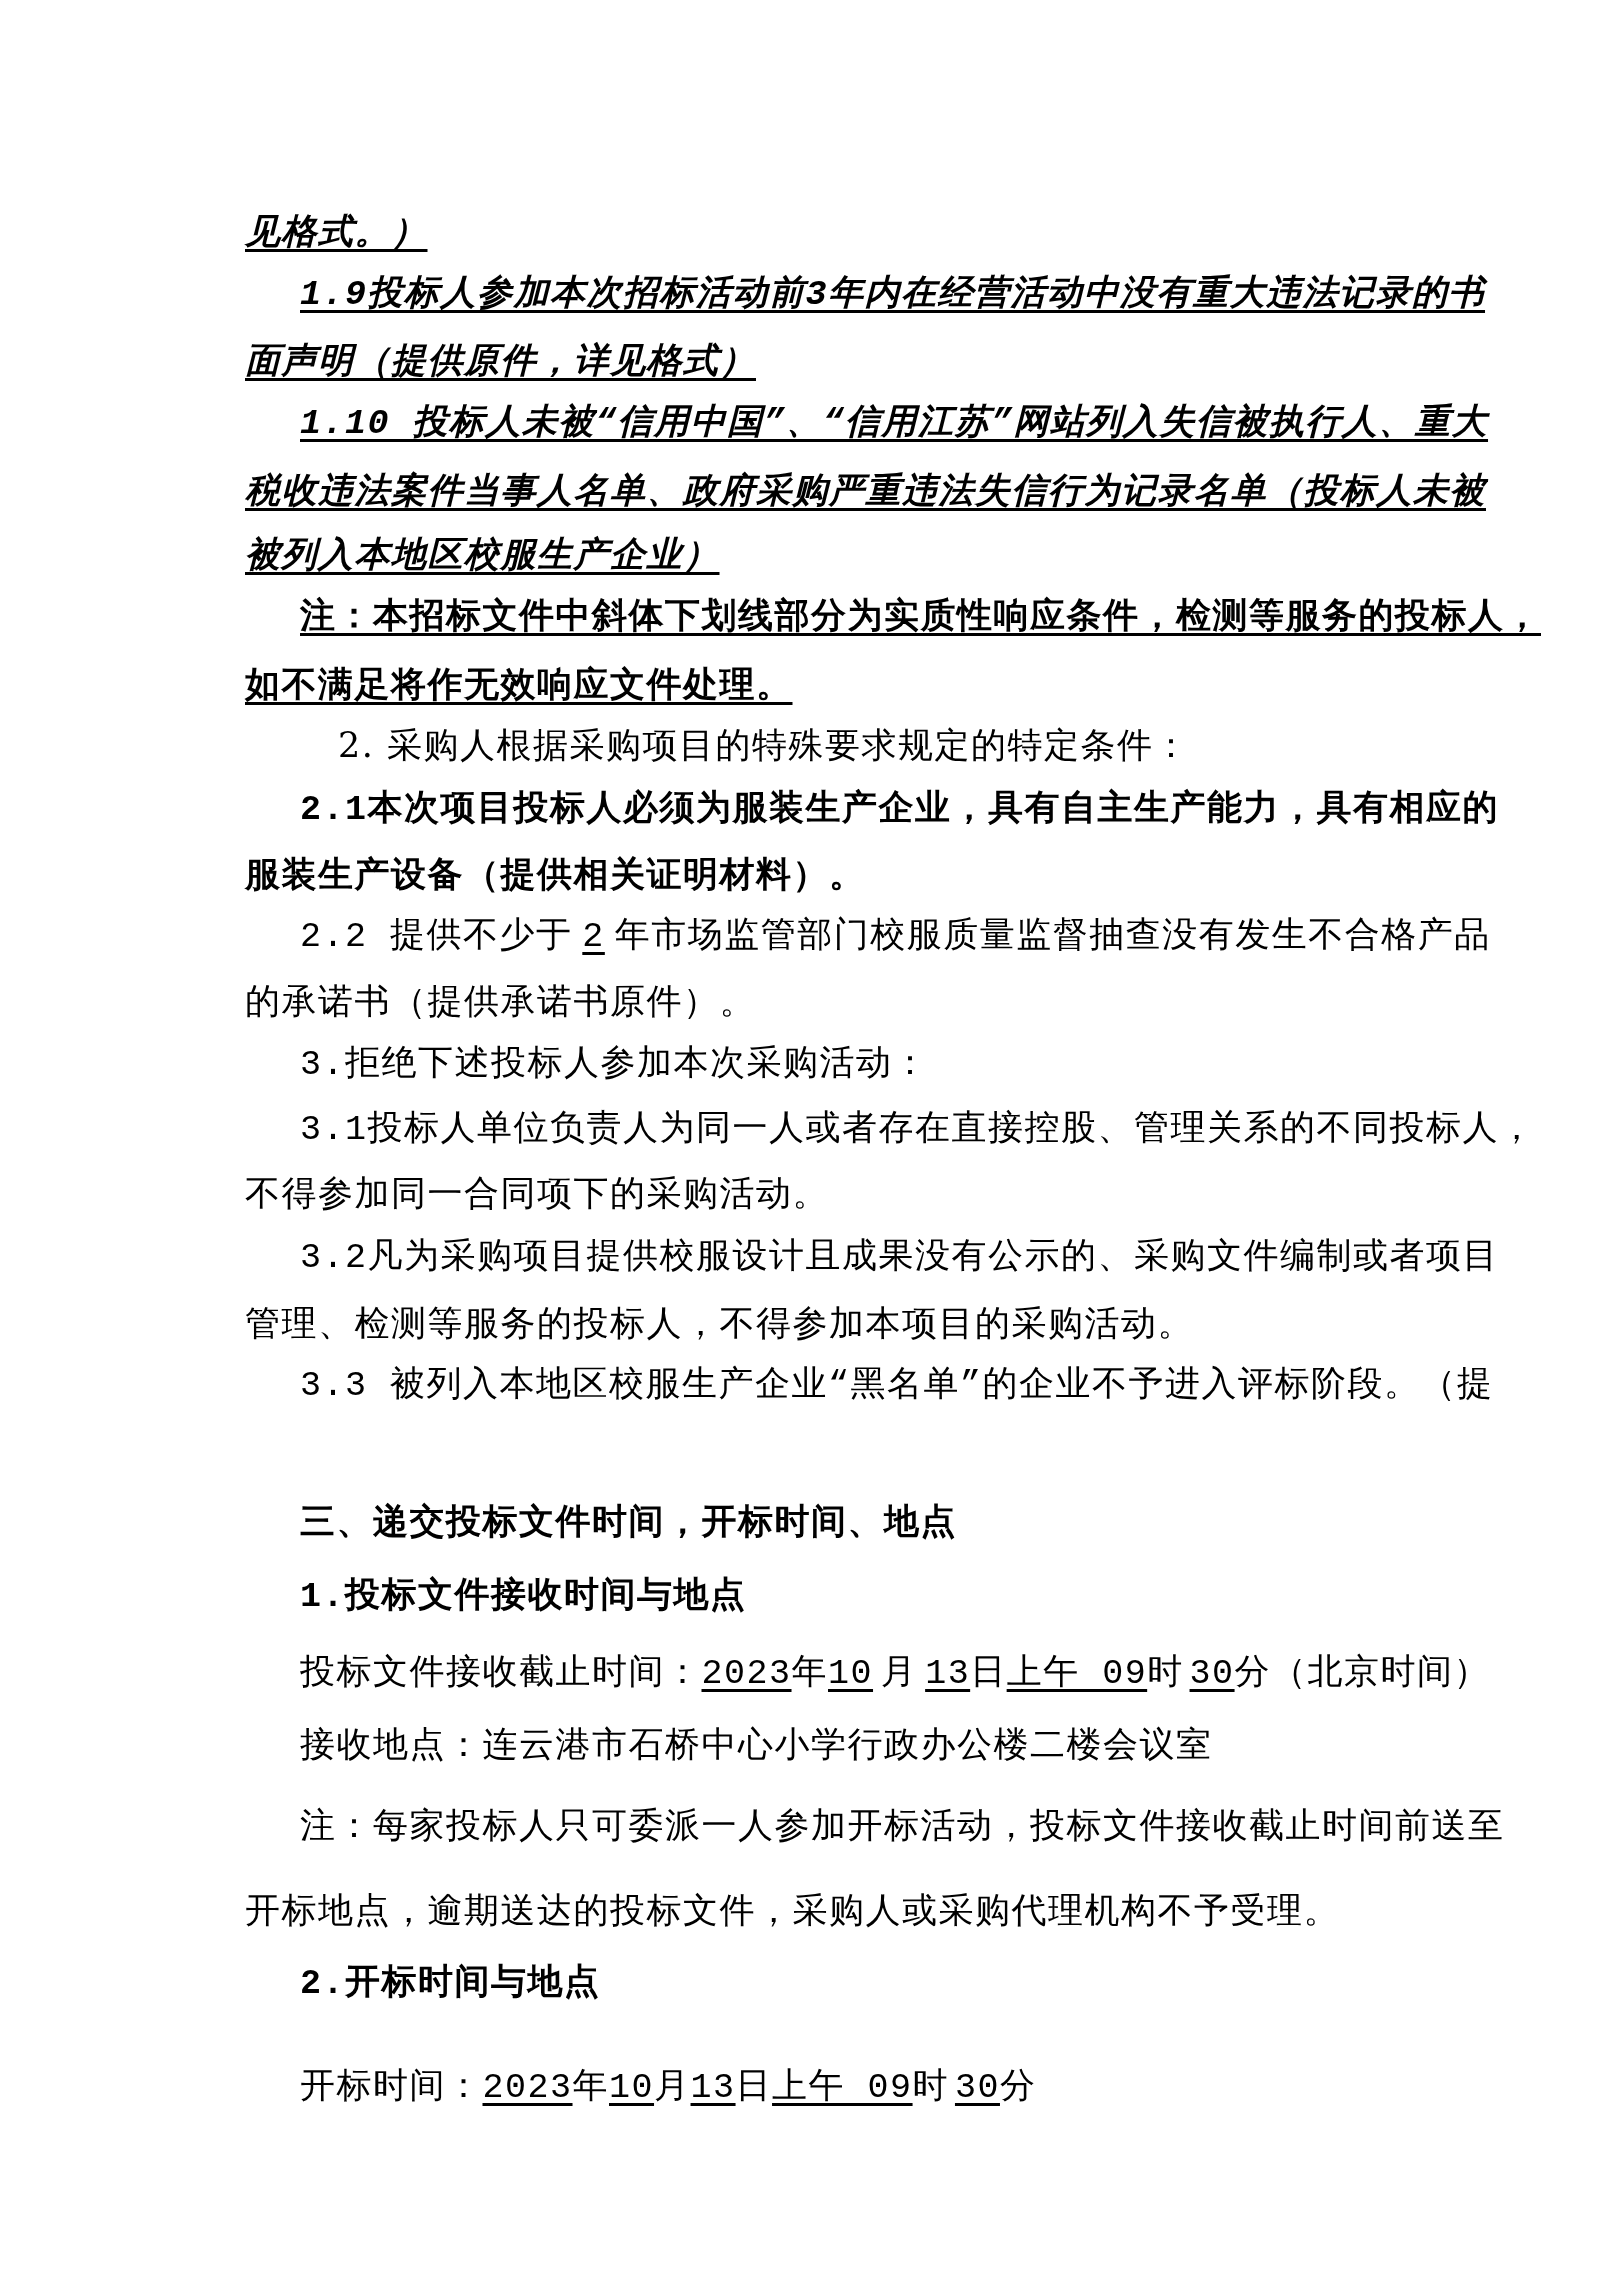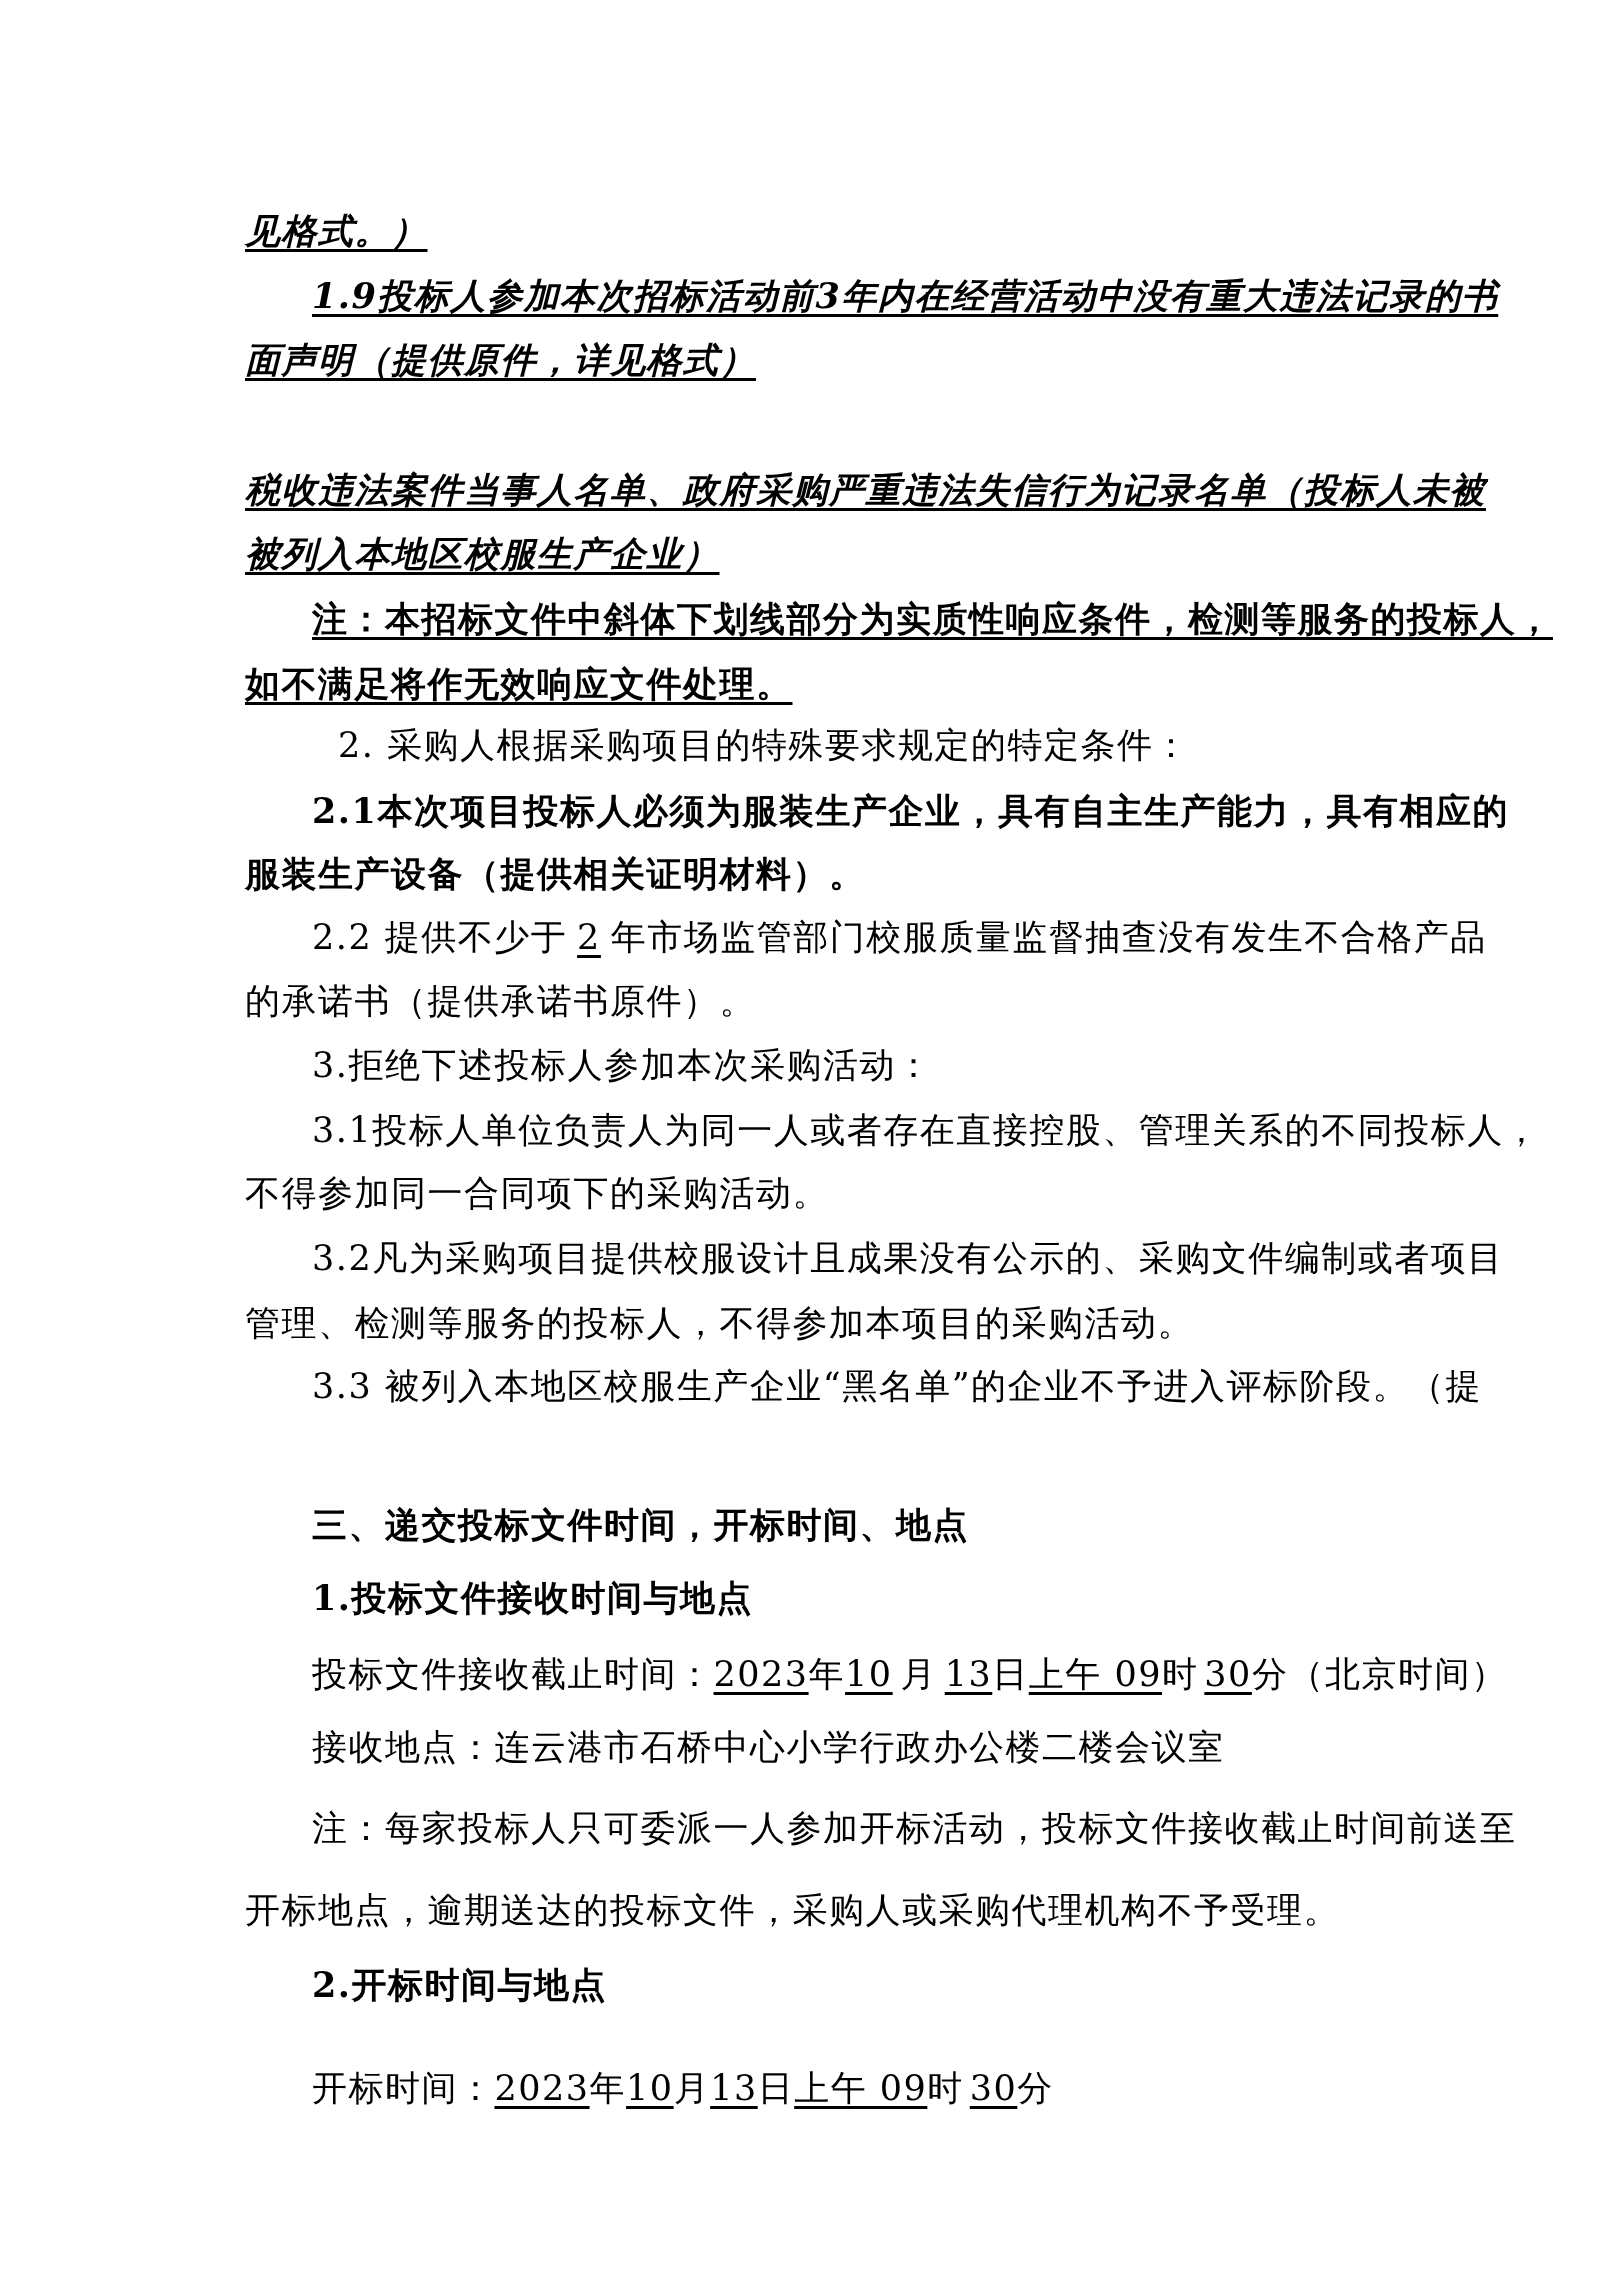--- a/index.html
+++ b/index.html
@@ -25,37 +25,38 @@
     .ln {
       position: absolute;
       left: 245px;
       width: 1137px;
       height: 49px;
       line-height: 49px;
       font-size: 35px;
       white-space: nowrap;
       letter-spacing: 1.5px;
     }
-    .ind { left: 312px; width: 1066px; }
+    .ind { left: 300px; width: 1066px; font-family: Liberation Mono, monospace; }
     .ind2 { left: 338px; }
     .bold { font-weight: bold; }
     .ital { font-style: italic; }
     .u { text-decoration: underline; text-decoration-thickness: 2.9px; text-underline-offset: 5.9px; }
     .j { text-align: justify; text-align-last: justify; }
   </style>
 </head>
 <body>
 
 <div class="page">
 
   <div class="ln bold ital u" style="top:206px;">见格式。）</div>
 
   <div class="ln ind bold ital u j" style="top:271px;">1.9投标人参加本次招标活动前3年内在经营活动中没有重大违法记录的书</div>
   <div class="ln bold ital u" style="top:335px;">面声明（提供原件，详见格式）</div>
 
+  <div class="ln ind bold ital u j" style="top:400px;">1.10 投标人未被“信用中国”、“信用江苏”网站列入失信被执行人、重大</div>
   <div class="ln bold ital u j" style="top:465px;">税收违法案件当事人名单、政府采购严重违法失信行为记录名单（投标人未被</div>
   <div class="ln bold ital u" style="top:529px;">被列入本地区校服生产企业）</div>
 
   <div class="ln ind bold u j" style="top:594px;">注：本招标文件中斜体下划线部分为实质性响应条件，检测等服务的投标人，</div>
   <div class="ln bold u" style="top:659px;">如不满足将作无效响应文件处理。</div>
 
   <div class="ln ind2" style="top:721px;">2. 采购人根据采购项目的特殊要求规定的特定条件：</div>
 
   <div class="ln ind bold j" style="top:786px;">2.1本次项目投标人必须为服装生产企业，具有自主生产能力，具有相应的</div>
   <div class="ln bold" style="top:849px;">服装生产设备（提供相关证明材料）。</div>

